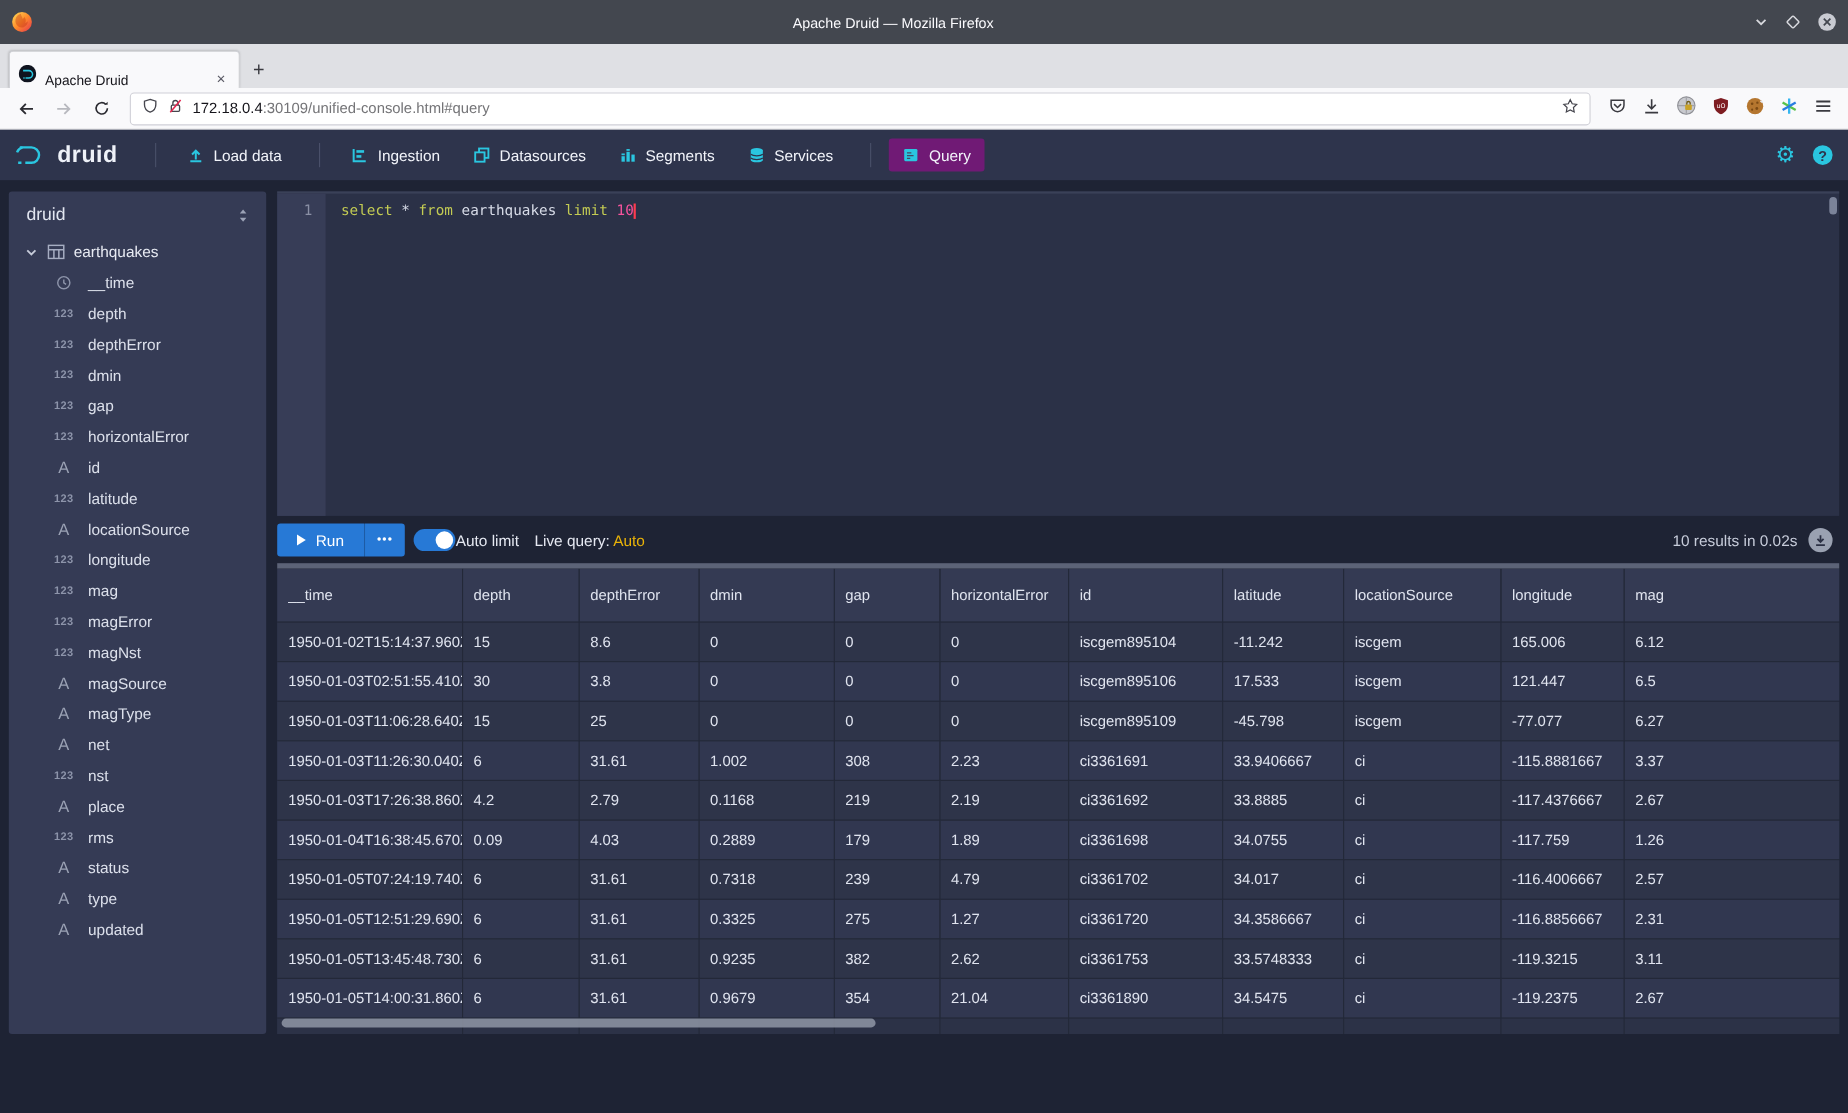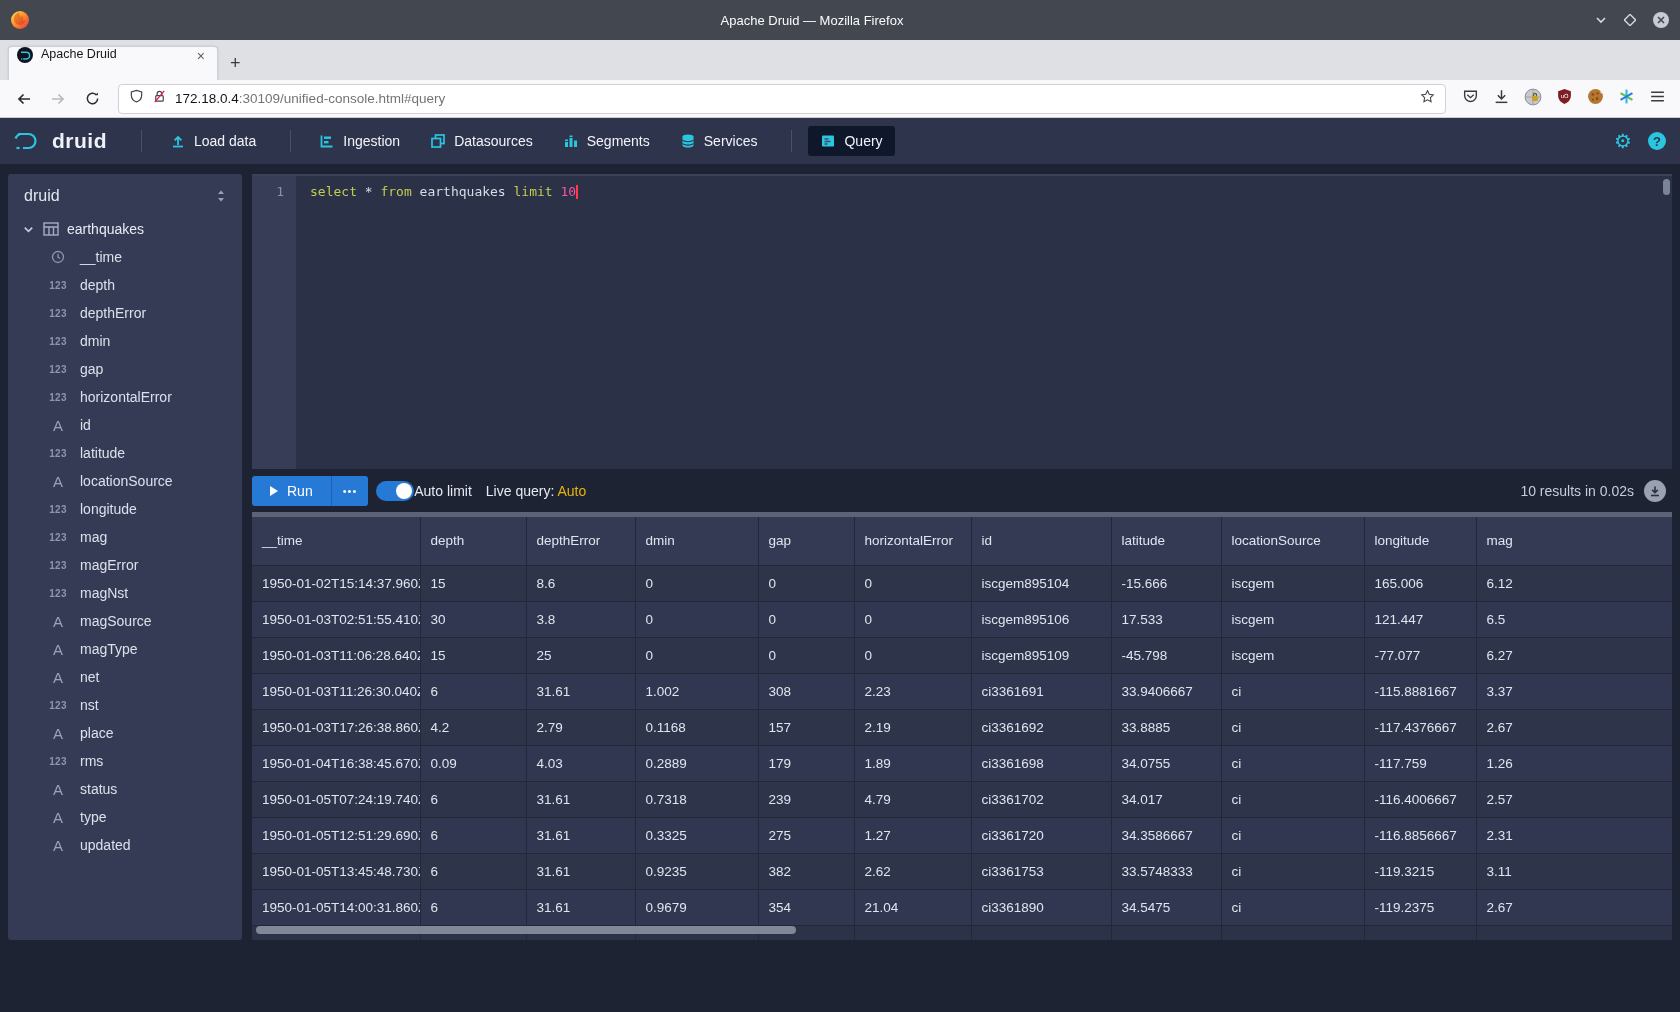--- a/index.html
+++ b/index.html
@@ -10,42 +10,42 @@
   
   .titlebar { height:40px; background:#43474f; display:flex; align-items:center; padding:0 10px; flex:0 0 auto; }
   .titlebar .fx-badge { width:20px; height:20px; }
   .titlebar .title { flex:1; text-align:center; color:#fbfbfe; font-size:13px; }
   .win-controls { display:flex; align-items:center; gap:16px; color:#d7d8dd; }
   .win-controls svg { display:block; }
 
   
   .tabbar { height:40px; background:#dfe0e4; display:flex; align-items:flex-end; padding:0 0 0 8px; flex:0 0 auto; }
   .tab { width:210px; height:34px; background:#f9f9fb; border:1px solid #cfd0d5; border-bottom:none;
-    border-radius:4px 4px 0 0; display:flex; align-items:flex-start; gap:8px; padding:0 8px; box-shadow:0 0 2px rgba(0,0,0,.15);margin-top:33px; }
+    border-radius:4px 4px 0 0; display:flex; align-items:flex-end; gap:8px; padding:0 8px; box-shadow:0 0 2px rgba(0,0,0,.15);margin-top:33px; }
   .tab .tab-title { flex:1; font-size:12.5px; color:#15141a; white-space:nowrap; overflow:hidden; }
   .tab .tab-close { color:#5b5b66; font-size:14px; line-height:1; padding:2px 4px; border-radius:2px; }
   .new-tab { font-size:18px; color:#3a3a40; padding:0 12px 6px 12px; }
 
   
   .toolbar { height:38px; background:#f9f9fb; border-bottom:1px solid #ccccd2; display:flex; align-items:center; gap:6px; padding:0 10px; flex:0 0 auto; }
   .nav-btn { width:28px; height:28px; display:flex; align-items:center; justify-content:center; border-radius:4px; }
   .urlbar { flex:1; height:30px; margin:0 6px; background:#ffffff; border:1px solid #d0d0d7; border-radius:4px;
     display:flex; align-items:center; gap:8px; padding:0 10px; }
   .urlbar .url-text { flex:1; font-size:13.5px; color:#747477; white-space:nowrap; overflow:hidden; }
   .urlbar .url-text b { color:#15141a; font-weight:normal; }
   .tool-icons { display:flex; align-items:center; gap:14px; padding:0 4px; }
   .tool-icons > * { display:block; }
 
   
   .appnav { height:46px; background:#2e344c; display:flex; align-items:center; padding:0 14px; flex:0 0 auto; }
   .brand { display:flex; align-items:center; gap:8px; margin-right:18px; }
   .brand .brand-text { color:#eef1f8; font-size:21px; font-weight:bold; letter-spacing:.5px; }
   .nav-sep { width:1px; height:22px; background:#4a506a; margin:0 16px; }
   .nav-item { display:flex; align-items:center; gap:8px; color:#f2f4fa; font-size:14px; padding:7px 12px; border-radius:3px; margin-right:6px; }
-  .nav-item.active { background:#0f172a; }
+  .nav-item.active { background:#701a75; }
   .nav-item svg { display:block; }
   .appnav-right { margin-left:auto; display:flex; align-items:center; gap:16px; }
   .gear { color:#2ac6e0; font-size:20px; line-height:1; }
   .help-circle { width:18px; height:18px; border-radius:50%; background:#2ac6e0; color:#2e344c; font-size:13px; font-weight:bold;
     display:flex; align-items:center; justify-content:center; }
 
   
   .content { flex:1; display:flex; gap:10px; padding:10px 8px 72px 8px; background:#1e2334; overflow:hidden; }
 
   
@@ -550,21 +550,21 @@
             </thead>
           <tbody>
               <tr class="r-odd">
                 <td>1950-01-02T15:14:37.960Z</td>
                 <td>15</td>
                 <td>8.6</td>
                 <td>0</td>
                 <td>0</td>
                 <td>0</td>
                 <td>iscgem895104</td>
-                <td>-15.666</td>
+                <td>-11.242</td>
                 <td>iscgem</td>
                 <td>165.006</td>
                 <td>6.12</td>
               </tr>
               <tr class="r-even">
                 <td>1950-01-03T02:51:55.410Z</td>
                 <td>30</td>
                 <td>3.8</td>
                 <td>0</td>
                 <td>0</td>
@@ -599,21 +599,21 @@
                 <td>33.9406667</td>
                 <td>ci</td>
                 <td>-115.8881667</td>
                 <td>3.37</td>
               </tr>
               <tr class="r-odd">
                 <td>1950-01-03T17:26:38.860Z</td>
                 <td>4.2</td>
                 <td>2.79</td>
                 <td>0.1168</td>
-                <td>157</td>
+                <td>219</td>
                 <td>2.19</td>
                 <td>ci3361692</td>
                 <td>33.8885</td>
                 <td>ci</td>
                 <td>-117.4376667</td>
                 <td>2.67</td>
               </tr>
               <tr class="r-even">
                 <td>1950-01-04T16:38:45.670Z</td>
                 <td>0.09</td>

